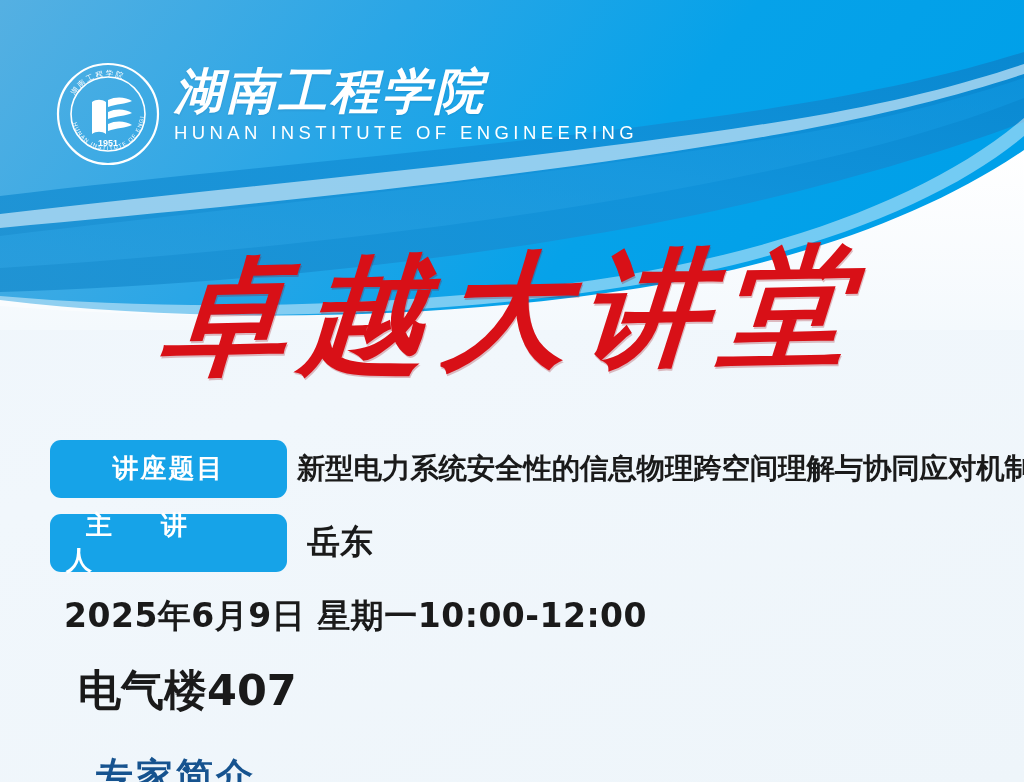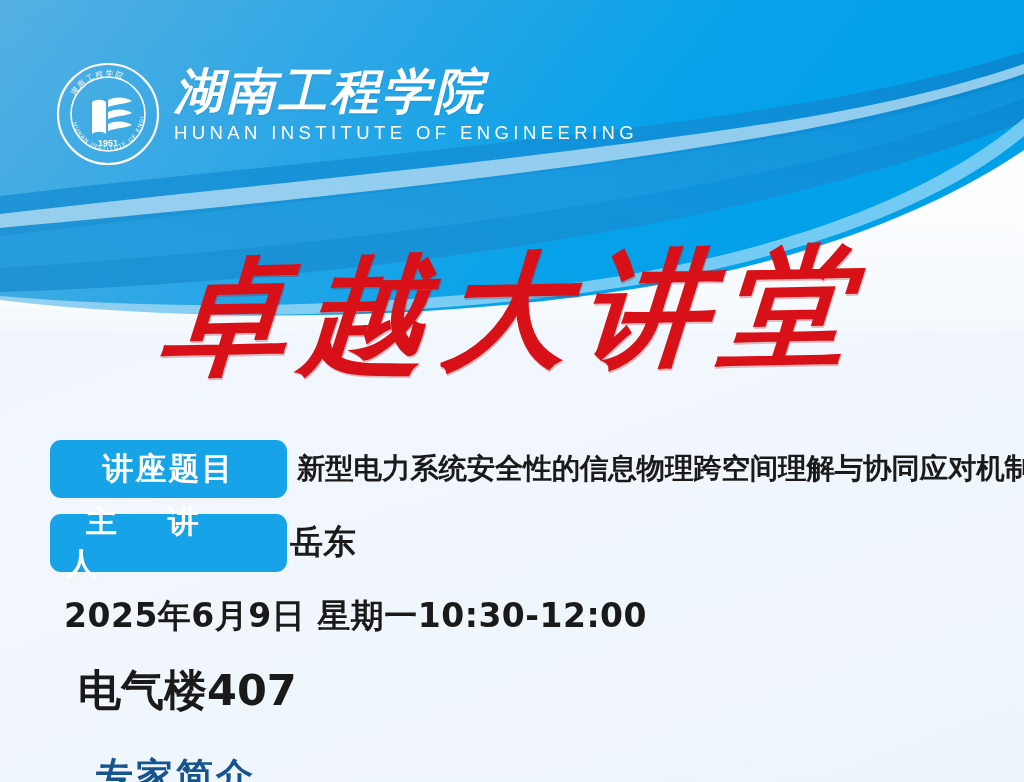--- a/index.html
+++ b/index.html
@@ -110,41 +110,41 @@
   .info-badge {
     flex: 0 0 auto;
     width: 237px;
     height: 58px;
     border-radius: 11px;
     background: #16a3e8;
     color: #ffffff;
     display: flex;
     align-items: center;
     justify-content: center;
-    font-size: 31px;
+    font-size: 26px;
     font-weight: 700;
     font-family: "DejaVu Sans", "Liberation Sans", sans-serif;
     box-sizing: border-box;
     padding: 0 16px;
   }
   .info-badge.sp1 { letter-spacing: 2px; }
   .info-badge.sp2 { letter-spacing: 20px; text-indent: 20px; }
   .info-badge.sp3 { letter-spacing: 44px; text-indent: 44px; }
 
   .info-value {
     flex: 1 1 auto;
     color: #1a1a1a;
     font-size: 30px;
     font-weight: 700;
     font-family: "DejaVu Sans", "Liberation Sans", sans-serif;
     white-space: nowrap;
     line-height: 1.1;
   }
   .info-value.topic   { font-size: 28.5px; margin-left: 10px; letter-spacing: -0.2px; }
-  .info-value.speaker { font-size: 33px;   margin-left: 3px; }
+  .info-value.speaker { font-size: 33px;   margin-left: 20px; }
   .info-value.time    { font-size: 33px;   margin-left: 14px; letter-spacing: 0.5px;}
   .info-value.place   { font-size: 43px;   margin-left: 28px; }
 
   
   .section-heading {
     position: absolute;
     left: 96px;
     top: 752px;
     font-size: 37px;
     font-weight: 700;
@@ -243,21 +243,21 @@
       <div class="info-badge sp1">讲座题目</div>
       <div class="info-value topic">新型电力系统安全性的信息物理跨空间理解与协同应对机制</div>
     </div>
 
     <div class="info-row">
       <div class="info-badge sp2">主 讲 人</div>
       <div class="info-value speaker">岳东</div>
     </div>
 
     <div class="info-row">
-      <div class="info-value time">2025年6月9日 星期一10:30-12:00</div>
+      <div class="info-value time">2025年6月9日 星期一10:00-12:00</div>
     </div>
 
     <div class="info-row">
       <div class="info-value place">电气楼407</div>
     </div>
 
   </div>
 
   <div class="section-heading">专家简介</div>
 

